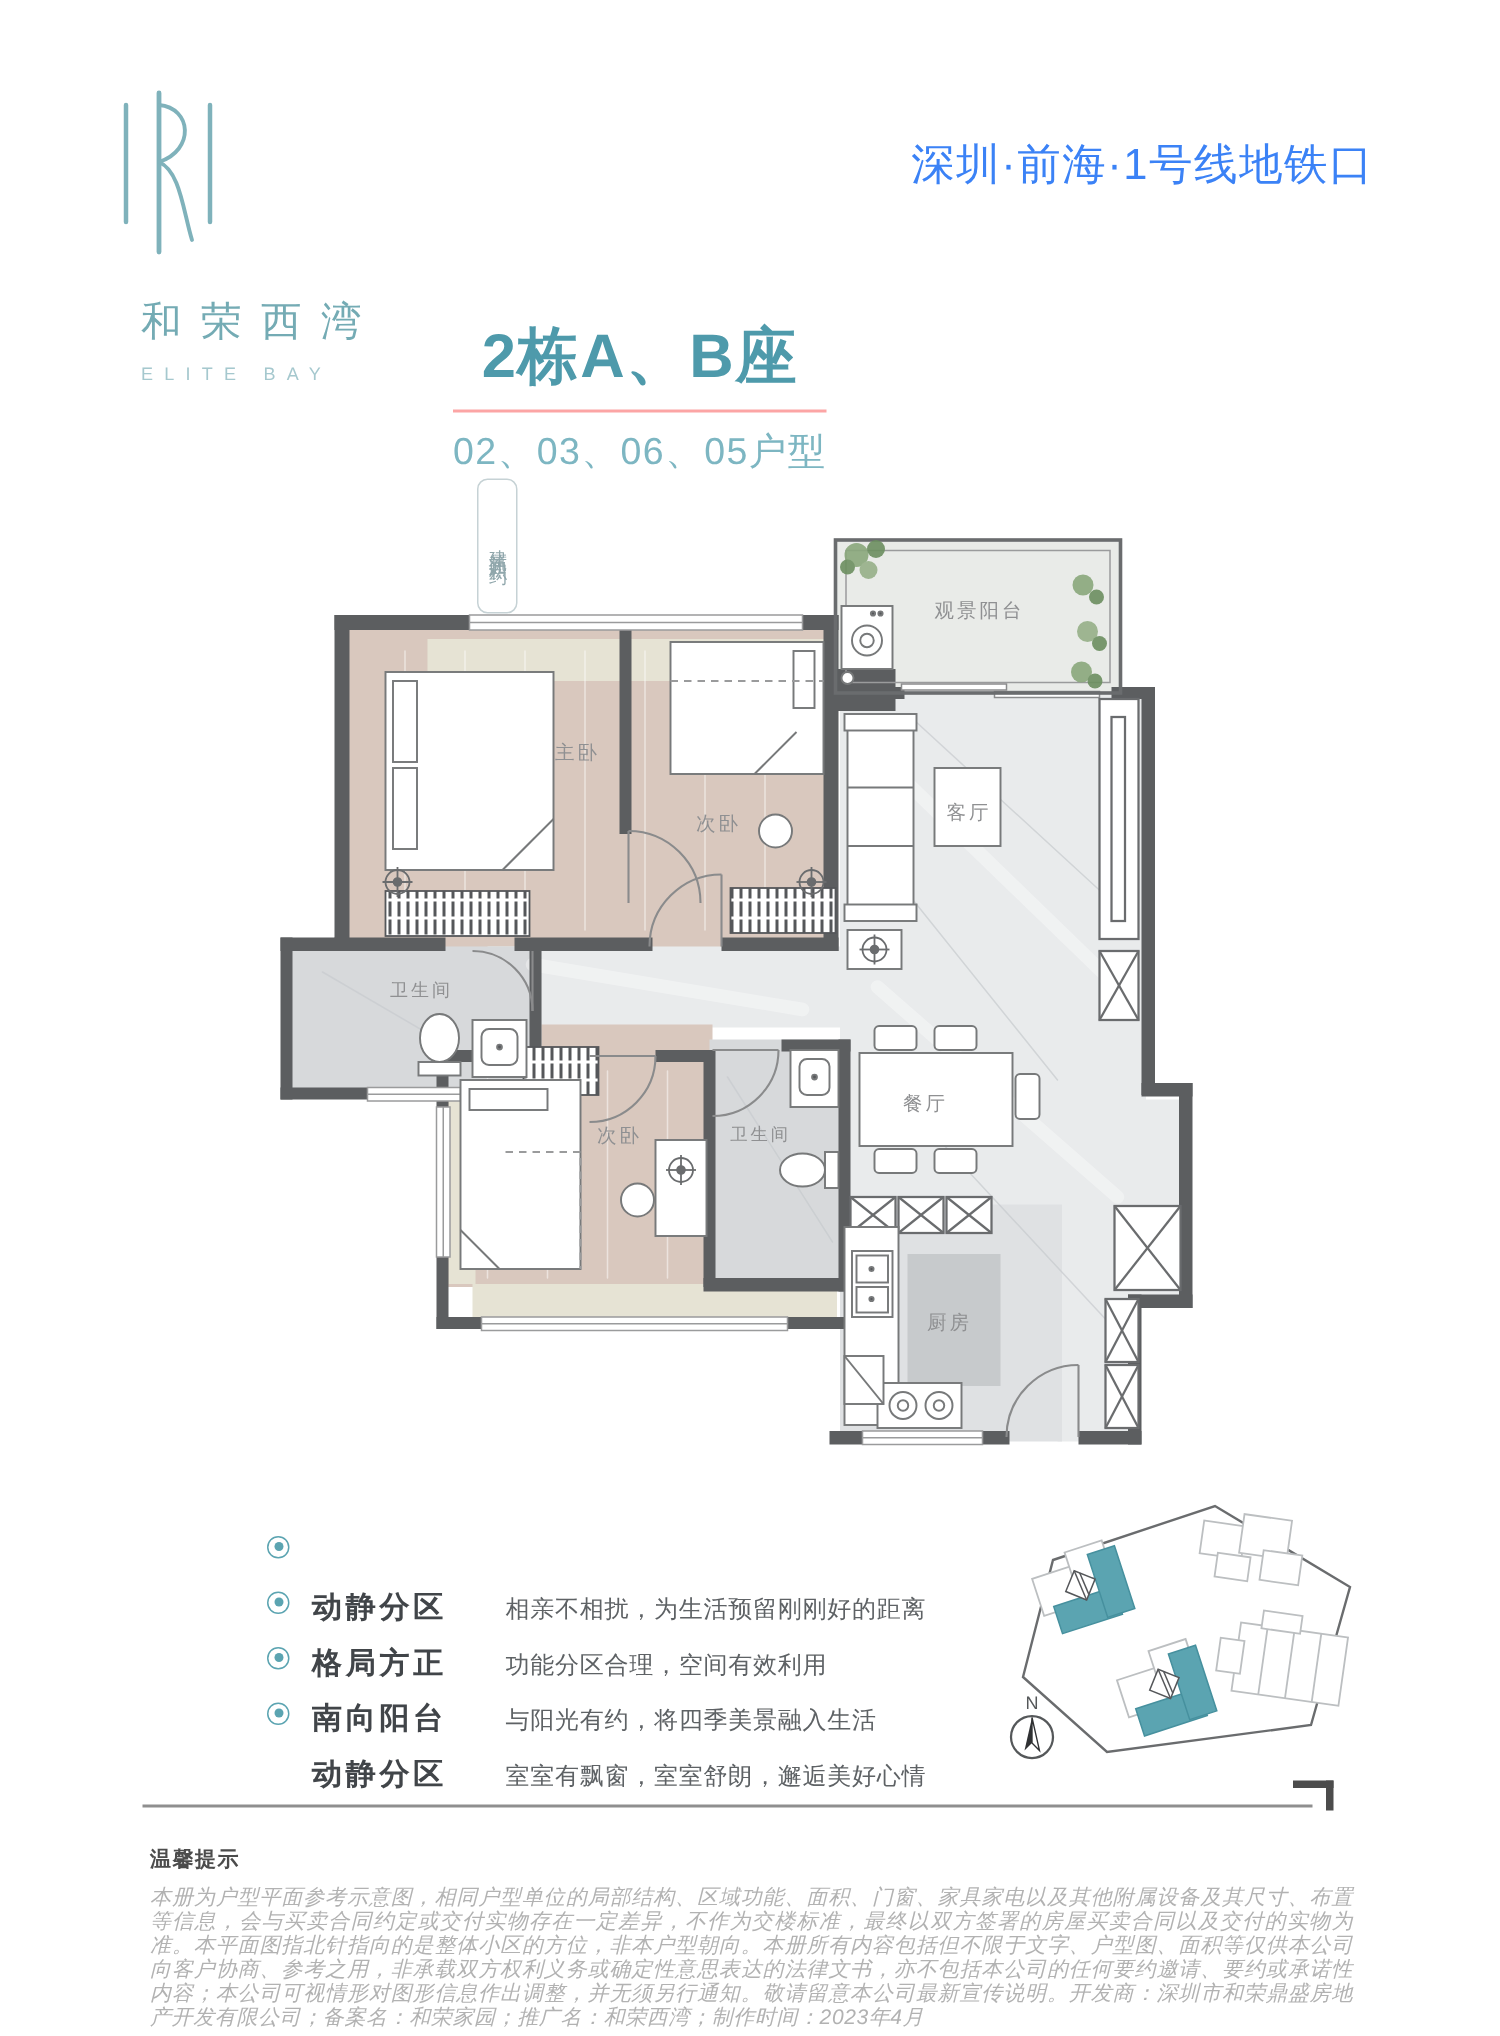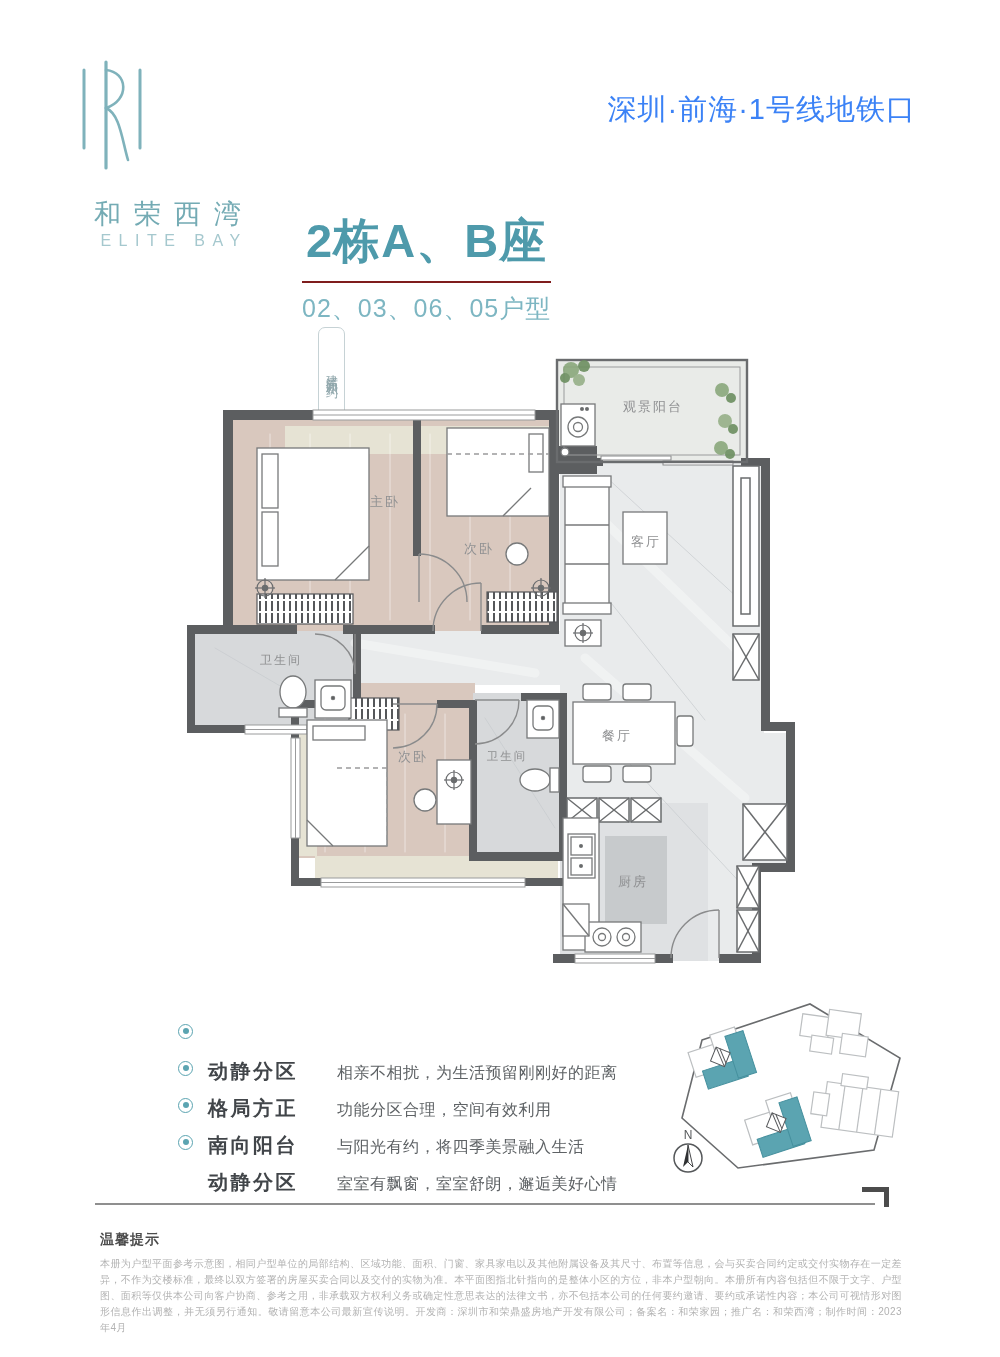--- a/index.html
+++ b/index.html
@@ -4,27 +4,27 @@
 <style>
   html,body{margin:0;padding:0;background:#fff;}
   body{width:1000px;height:1357px;position:relative;overflow:hidden;
        font-family:"Liberation Sans","DejaVu Sans",sans-serif;color:#333;}
   .abs{position:absolute;flex-direction:column;}
 
   
   .logo{left:76px;top:56px;display:flex;align-items:flex-start;}
   .logo-text{margin-left:18px;margin-top:22px;}
   .logo-cn{font-size:27px;letter-spacing:13px;color:#74abb4;font-weight:400;}
-  .logo-en{font-size:16px;letter-spacing:7.5px;color:#a5c8ce;margin-top:0;text-align:center;}
+  .logo-en{font-size:12px;letter-spacing:7.5px;color:#a5c8ce;margin-top:10px;}
   .location{right:84px;top:90px;font-size:29px;color:#3b82f6;font-weight:500;letter-spacing:1px;}
 
   
   .titleblock{left:302px;top:210px;display:flex;align-items:flex-start;}
   .tb-col1{text-align:center;}
-  .tb-building{font-size:47px;font-weight:bold;color:#4e9aab;letter-spacing:1px;padding:0 2px 8px 2px;border-bottom:2px solid #7f1d1d;}
+  .tb-building{font-size:41px;font-weight:bold;color:#4e9aab;letter-spacing:1px;padding:0 2px 8px 2px;border-bottom:2px solid #fca5a5;}
   .tb-units{font-size:25px;color:#7db6c2;margin-top:9px;letter-spacing:1px;}
   .tb-tag{margin-left:16px;margin-top:2px;border:1.5px solid #c6d2d5;border-radius:7px;
           padding:7px 4px;height:74px;display:flex;align-items:center;}
   .tb-tag span{writing-mode:vertical-rl;font-size:12px;color:#8fa6ab;letter-spacing:3px;}
   .tb-slash{font-size:42px;color:#ccd8da;margin:42px 0 0 2px;font-style:italic;transform:rotate(8deg);}
   .tb-col3{margin-left:8px;margin-top:-14px;}
   .tb-area{font-size:67px;color:#5fa2b1;font-weight:500;line-height:1;}
   .tb-area sup{font-size:32px;vertical-align:28px;}
   .tb-layout{font-size:21px;color:#6aaab7;letter-spacing:5px;margin-top:4px;padding-left:5px;}
 
@@ -43,21 +43,21 @@
   
   .siteplan{left:642px;top:998px;}
 
   
   .rule{left:95px;top:1203px;width:780px;height:1.5px;background:#8f8f8f;}
   .corner{left:862px;top:1187px;width:22px;height:15px;border-top:5px solid #4c4c4c;border-right:5px solid #4c4c4c;}
 
   
   .disclaimer{left:100px;top:1231px;width:802px;}
   .disc-title{font-size:14px;font-weight:bold;color:#4c4c4c;letter-spacing:1px;}
-  .disc-body{font-size:10px;color:#b2b2b2;line-height:16px;margin-top:7px;text-align:justify;letter-spacing:0.4px;}
+  .disc-body{font-size:14px;color:#b2b2b2;line-height:16px;margin-top:7px;text-align:justify;letter-spacing:0.4px;font-style:italic;}
 
   svg text{font-family:"Liberation Sans","DejaVu Sans",sans-serif;}
 </style>
 </head>
 <body>
 
 <div class="abs logo">
   <svg width="72" height="118" viewBox="0 0 72 118">
     <g stroke="#7fb2bb" stroke-width="3" fill="none" stroke-linecap="round">
       <line x1="8" y1="14" x2="8" y2="92"></line>

